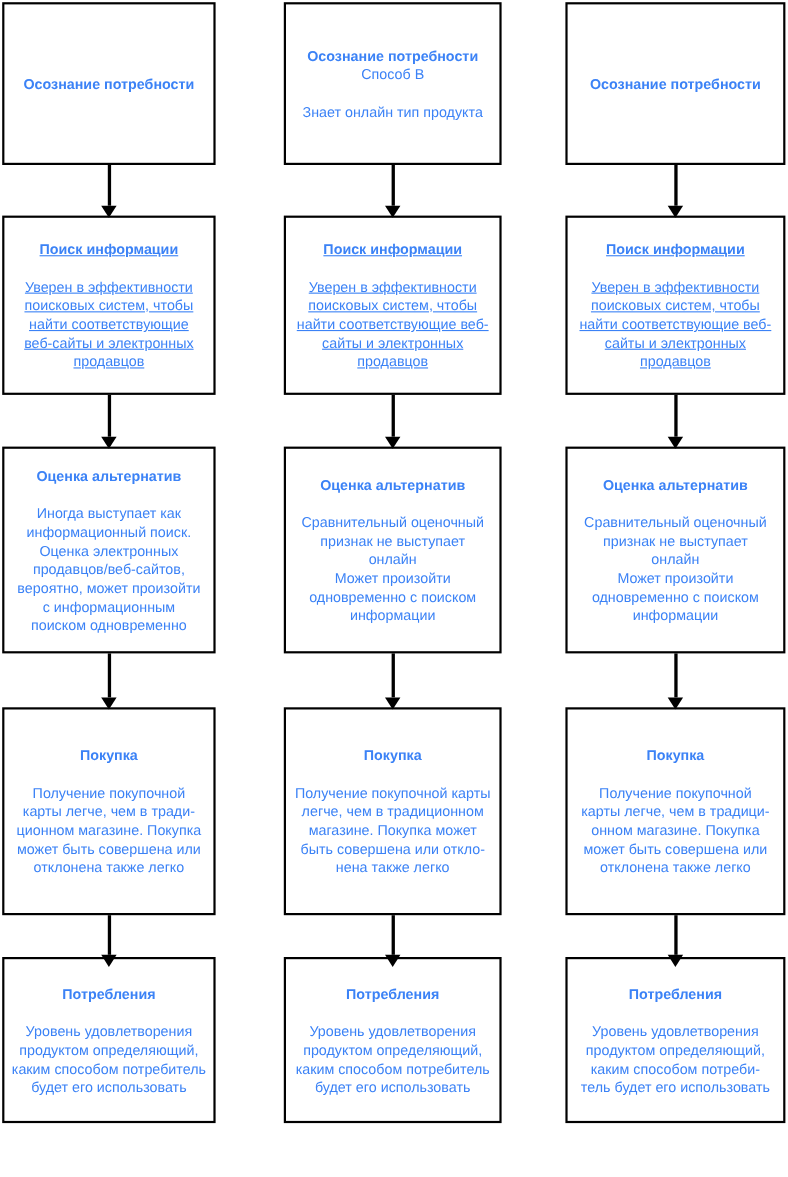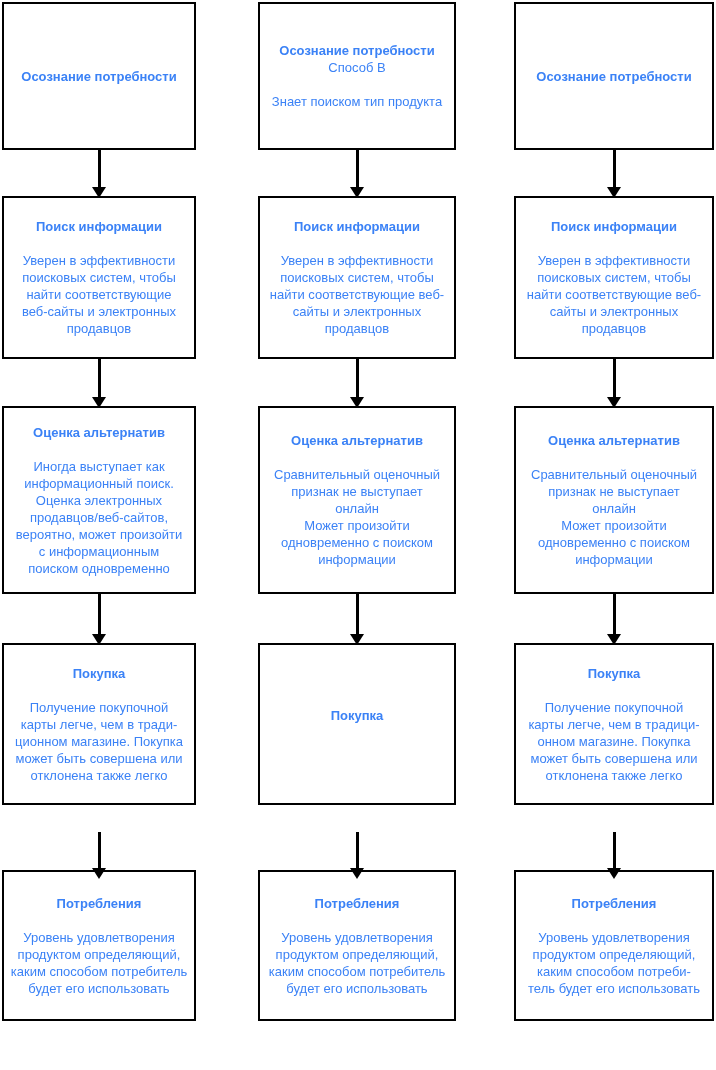--- a/index.html
+++ b/index.html
@@ -28,23 +28,23 @@
   .box .title { font-weight: bold; white-space: pre-line; }
   .box .title.gap { margin-bottom: 17px; }
   .box .body { white-space: pre-line; }
 
   
   .c0 { left: 2px;   width: 194px; }
   .c1 { left: 258px; width: 198px; }
   .c2 { left: 514px; width: 200px; }
   
   .r0 { top: 2px;   height: 148px; }
-  .r1 { top: 196px; height: 163px; }
+  .r1 { top: 196px; height: 163px; text-decoration: underline; }
   .r2 { top: 406px; height: 188px; }
-  .r3 { top: 643px; height: 162px; }
+  .r3 { top: 643px; height: 189px; }
   .r4 { top: 870px; height: 151px; }
 
   .arrow {
     position: absolute;
     width: 14px;
     display: flex;
     flex-direction: column;
     align-items: center;
   }
   .arrow .line { width: 3px; flex: 1; background: #000000; }
@@ -101,41 +101,46 @@
     <div class="body">Уровень удовлетворения
 продуктом определяющий,
 каким способом потребитель
 будет его использовать</div>
   </div>
 
   <div class="box c1 r0">
     <div class="title">Осознание потребности</div>
     <div class="body">Способ В
 
-Знает поиском тип продукта</div>
+Знает онлайн тип продукта</div>
   </div>
   <div class="box c1 r1">
     <div class="title gap">Поиск информации</div>
     <div class="body">Уверен в эффективности
 поисковых систем, чтобы
 найти соответствующие веб-
 сайты и электронных
 продавцов</div>
   </div>
   <div class="box c1 r2">
     <div class="title gap">Оценка альтернатив</div>
     <div class="body">Сравнительный оценочный
 признак не выступает
 онлайн
 Может произойти
 одновременно с поиском
 информации</div>
   </div>
   <div class="box c1 r3">
     <div class="title gap">Покупка</div>
+    <div class="body">Получение покупочной карты
+легче, чем в традиционном
+магазине. Покупка может
+быть совершена или откло-
+нена также легко</div>
   </div>
   <div class="box c1 r4">
     <div class="title gap">Потребления</div>
     <div class="body">Уровень удовлетворения
 продуктом определяющий,
 каким способом потребитель
 будет его использовать</div>
   </div>
 
   <div class="box c2 r0">

